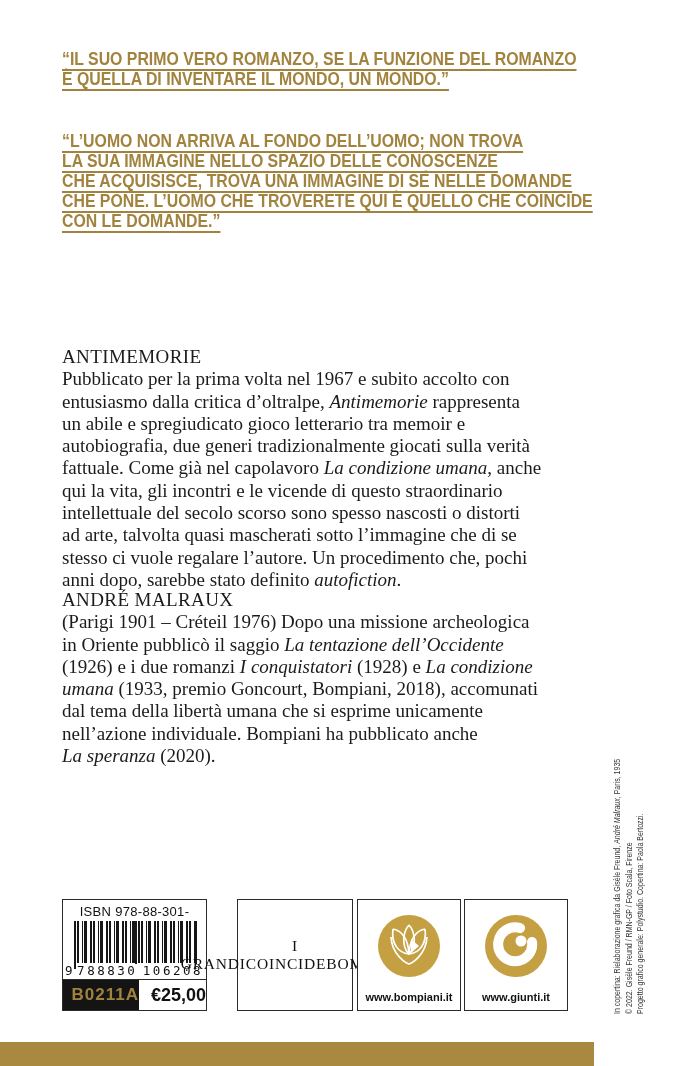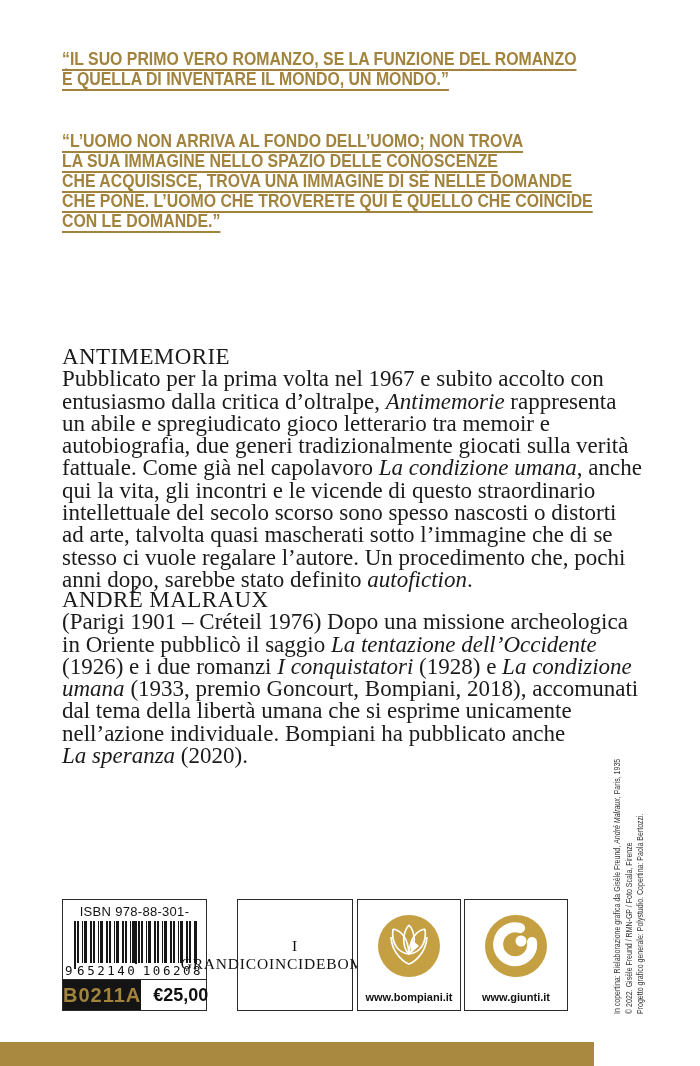--- a/index.html
+++ b/index.html
@@ -29,21 +29,21 @@
   }
   #quote1{top:49px;}
   #quote2{top:131px;}
   #attribution{
     position:absolute;left:62px;top:92px;
     font-style:italic;font-size:20px;color:#222;
   }
   
   .body-block{
     position:absolute;left:62px;
-    font-size:23px;line-height:22.3px;color:var(--ink);
+    font-size:19px;line-height:22.3px;color:var(--ink);
     white-space:nowrap;
   }
   .body-block .heading{letter-spacing:0.4px;}
   .body-block .line{display:block;}
   #desc-block{top:346px;}
   #author-block{top:589px;}
   
   #credits{
     position:absolute;left:652px;top:974px;width:340px;height:40px;
     transform:rotate(-90deg);transform-origin:left bottom;
@@ -75,21 +75,21 @@
   .guard.g1{left:11px;} .guard.g2{left:50%;} .guard.g3{right:9px;}
   .digits{
     position:absolute;left:2px;right:2px;bottom:1px;height:14px;
     display:flex;justify-content:space-between;align-items:flex-end;
     font-family:"DejaVu Sans Mono",monospace;font-size:12.5px;line-height:14px;color:#111;
   }
   .digits .grp{letter-spacing:2.5px;background:#fff;padding:0 1px;}
   .code-row{display:flex;height:30px;}
   .code-badge{
     width:87px;background:#141414;color:var(--gold-text);
-    font-family:"Liberation Sans",sans-serif;font-weight:700;font-size:20px;
+    font-family:"Liberation Sans",sans-serif;font-weight:700;font-size:17px;
     line-height:30px;text-align:right;letter-spacing:1px;
   }
   .price{
     flex:1;text-align:right;color:#111;
     font-family:"Liberation Sans",sans-serif;font-weight:700;font-size:18px;line-height:30px;padding-left:12px;
   }
   #box-series{left:237px;width:116px;display:flex;align-items:center;justify-content:center;}
   #box-series .series{
     text-align:center;font-size:15.5px;line-height:18.5px;letter-spacing:0.8px;color:#111;
   }
@@ -146,21 +146,21 @@
 
   <div id="box-barcode" class="fbox">
     <div class="isbn-area">
       <div class="isbn-label">ISBN 978-88-301-0620-8</div>
       <div class="bars"></div>
       <div class="guard g1"></div>
       <div class="guard g2"></div>
       <div class="guard g3"></div>
       <div class="digits">
         <span>9</span>
-        <span class="grp">652140</span>
+        <span class="grp">788830</span>
         <span class="grp">106208</span>
       </div>
     </div>
     <div class="code-row">
       <div class="code-badge">B0211A</div>
       <div class="price">€25,00</div>
     </div>
   </div>
 
   <div id="box-series" class="fbox">

